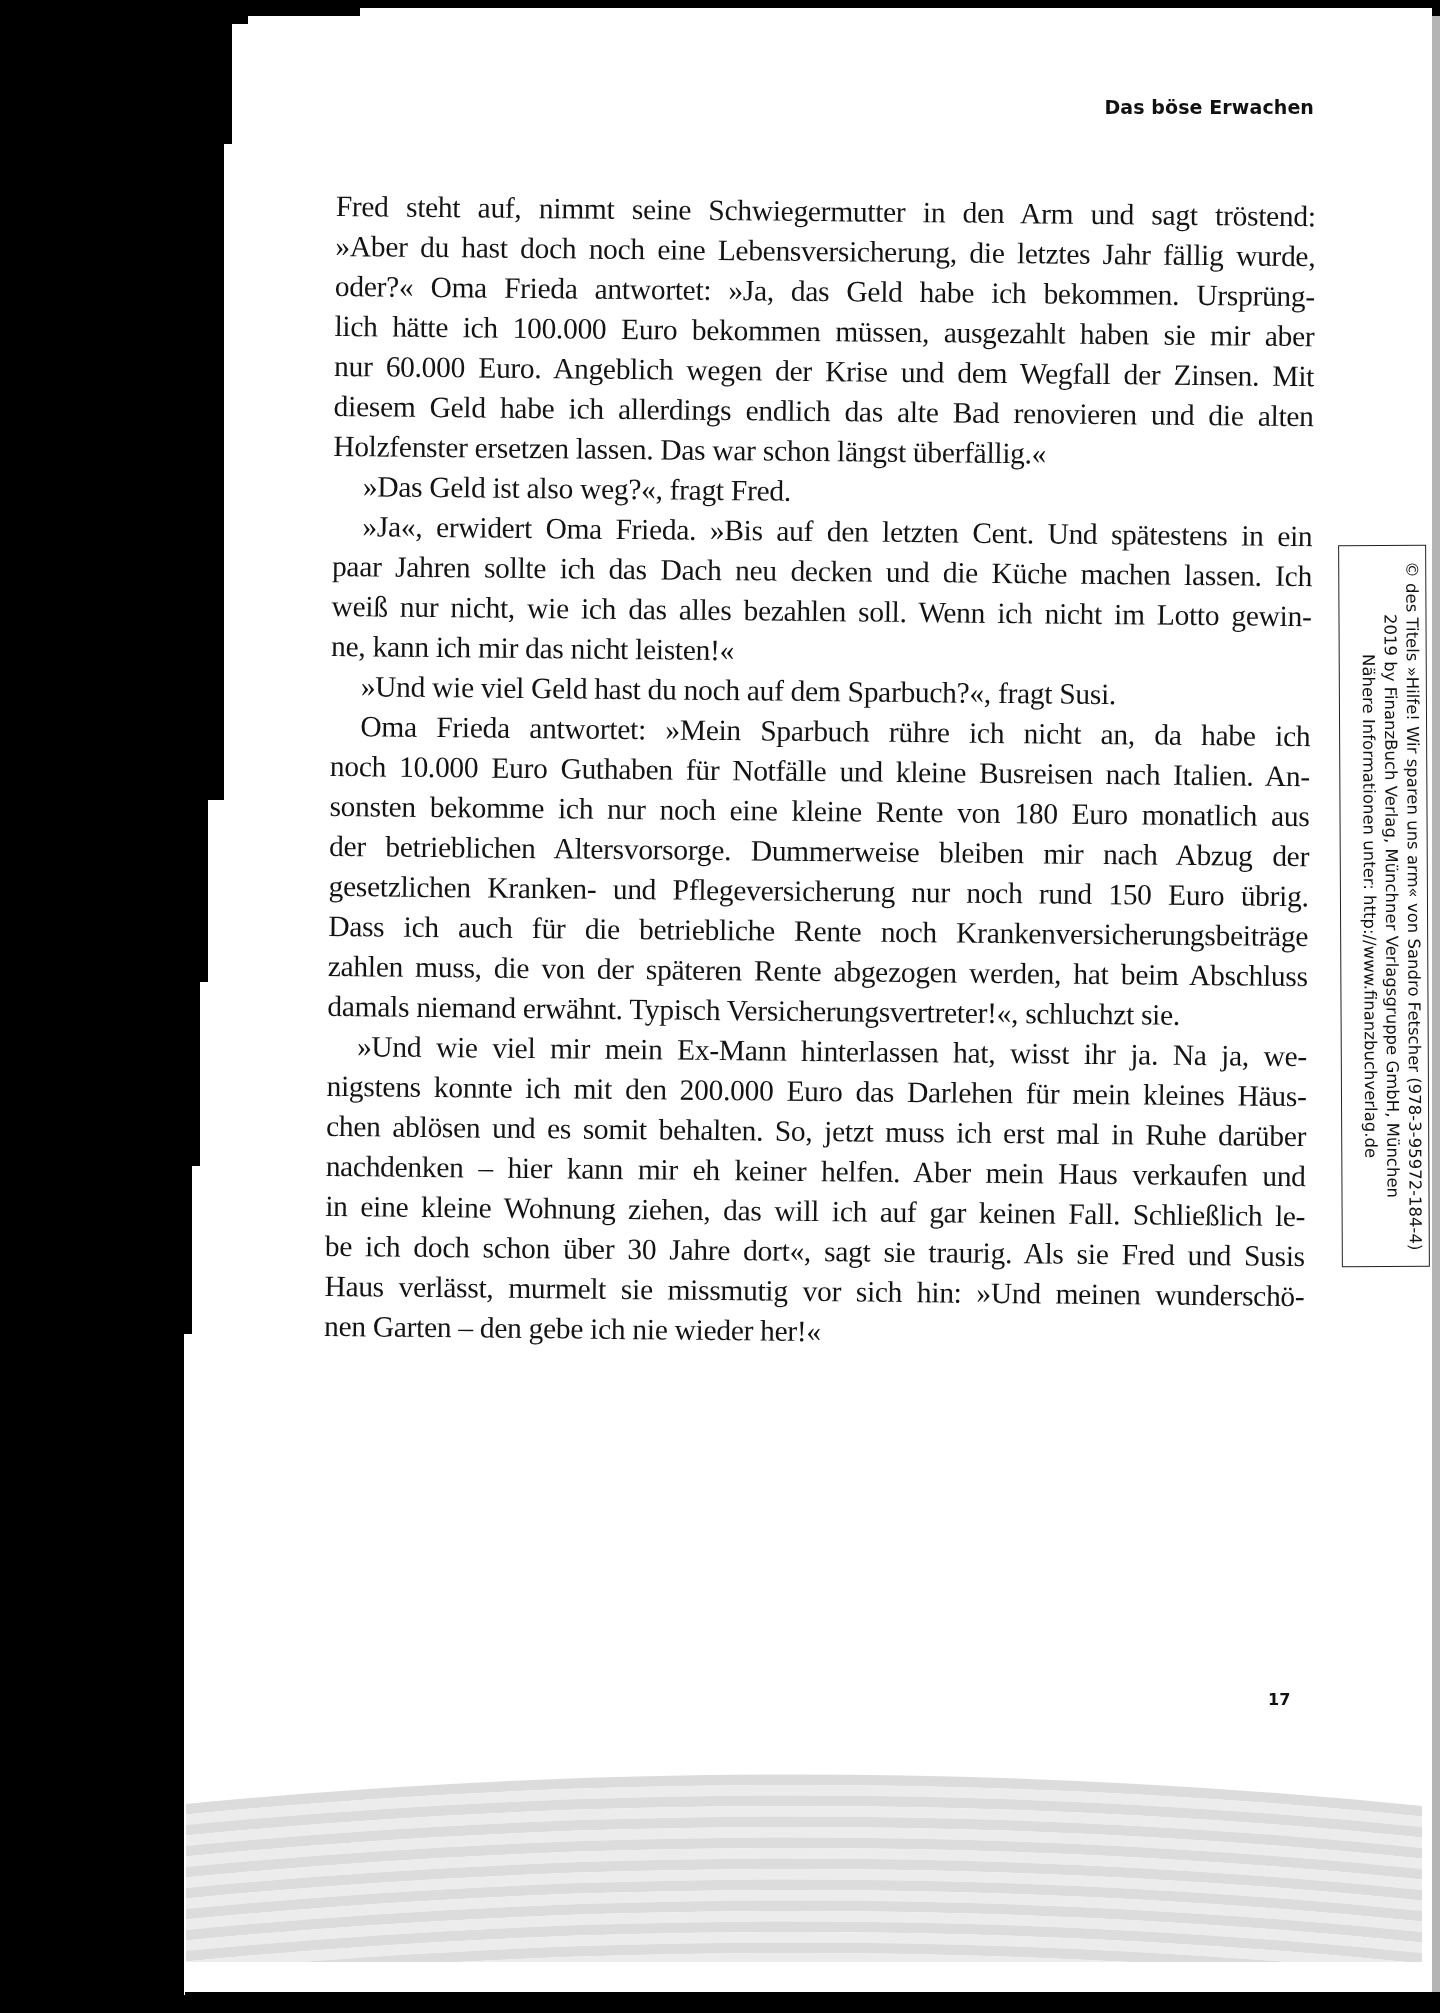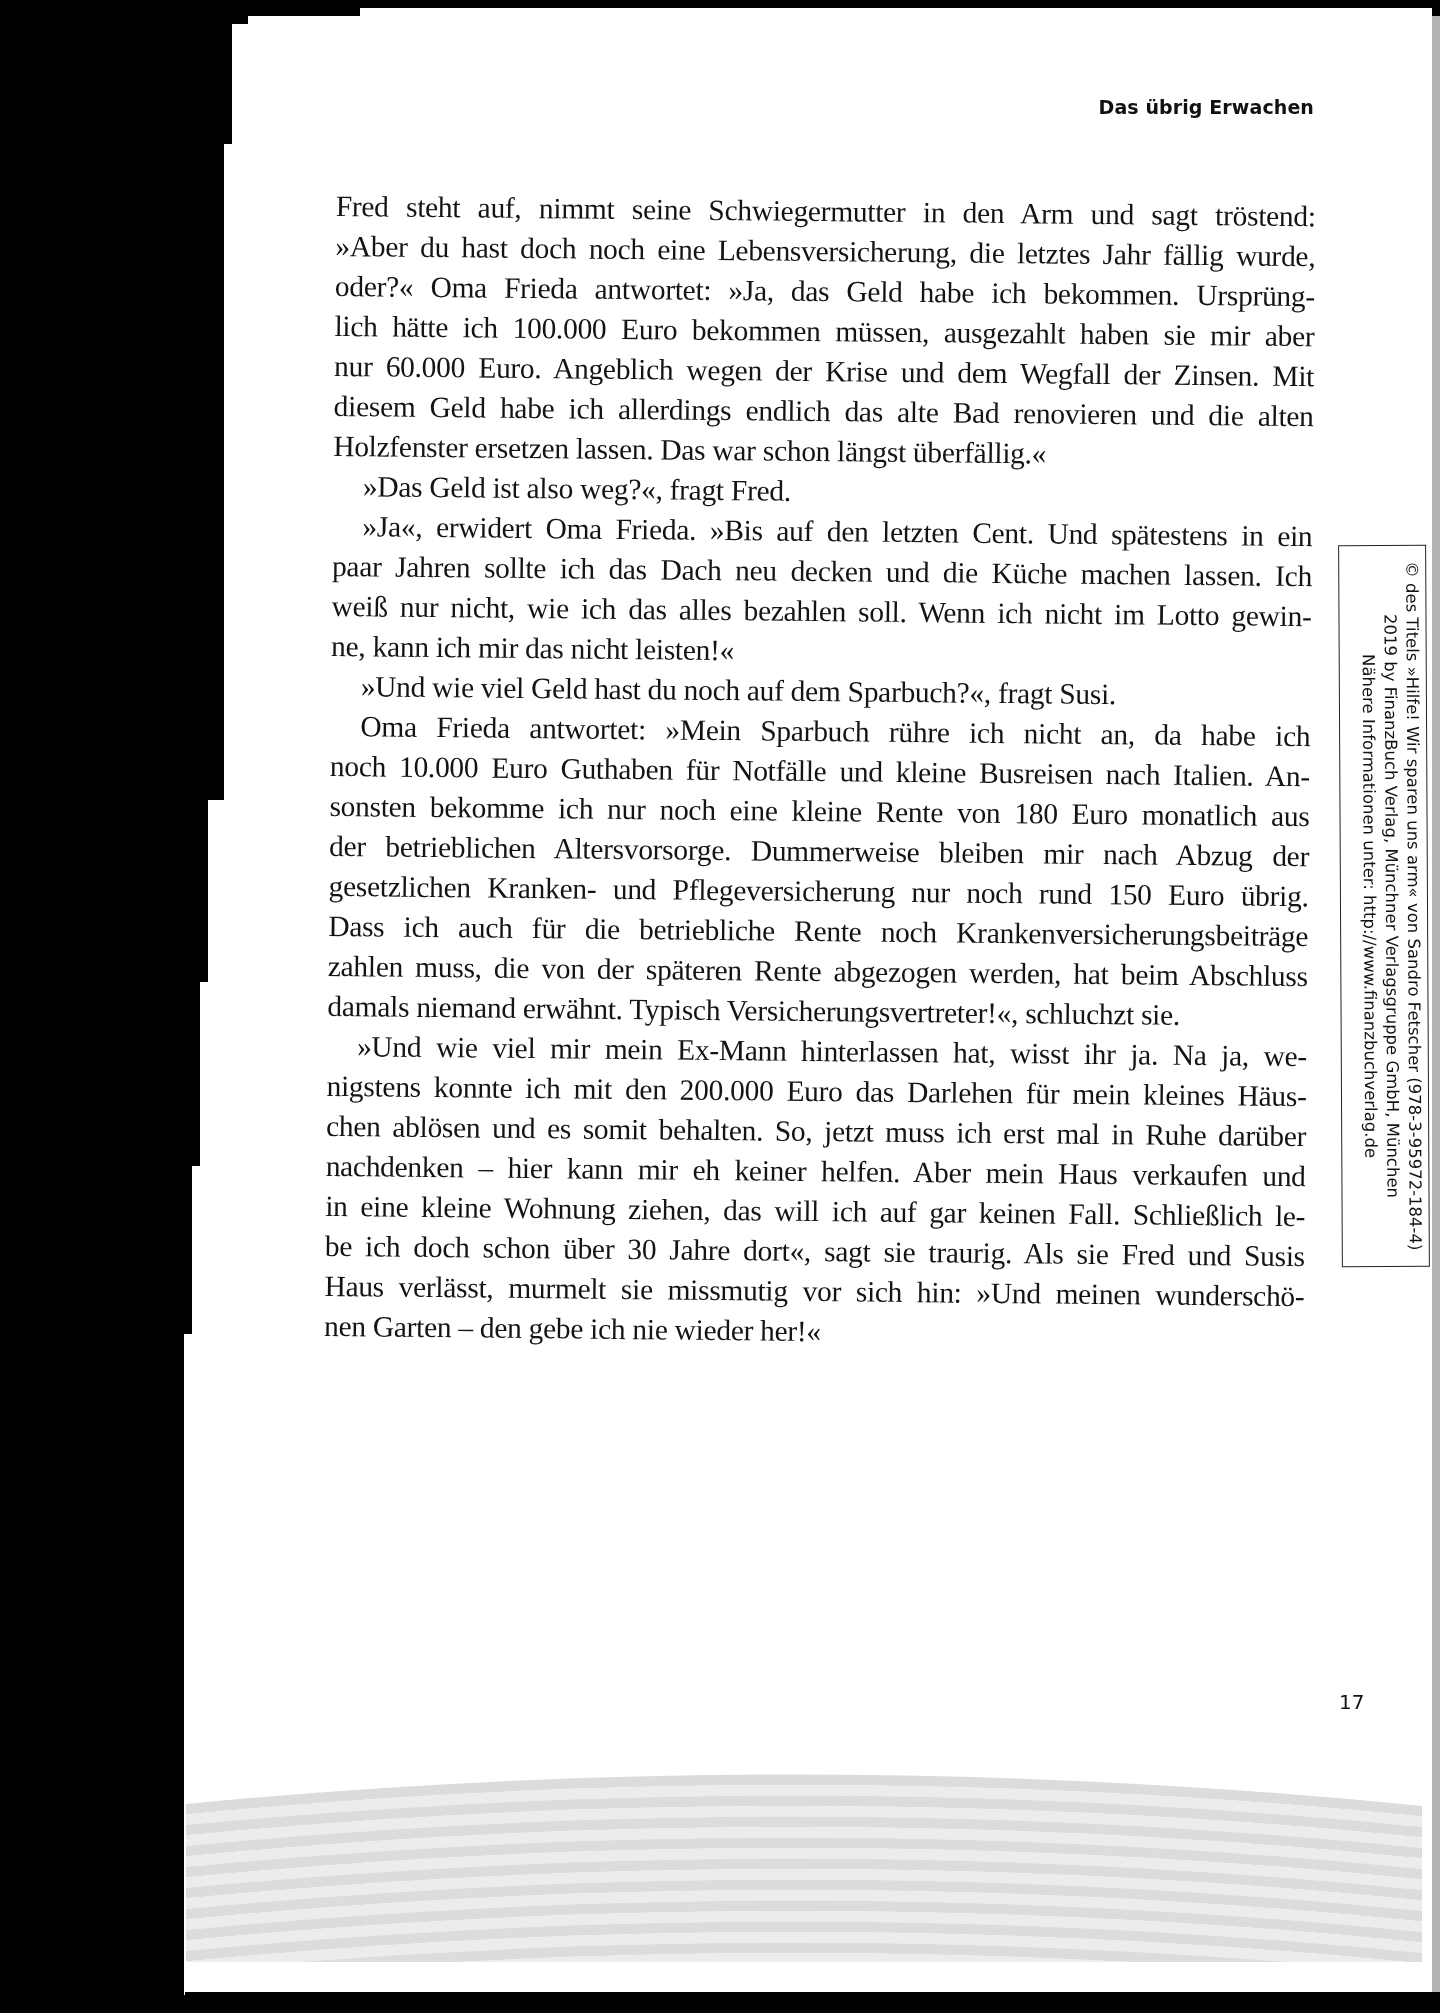--- a/index.html
+++ b/index.html
@@ -84,25 +84,25 @@
     line-height: 22px;
     color: #111111;
     text-align: center;
   }
   .copyright-inner span {
     display: block;
     white-space: nowrap;
   }
   .page-number {
     position: absolute;
-    left: 1339px;
+    left: 1268px;
     top: 1690px;
     font-family: "DejaVu Sans", "Liberation Sans", sans-serif;
-    font-weight: normal;
-    font-size: 20px;
+    font-weight: bold;
+    font-size: 16px;
     color: #111111;
   }
   .page-stack {
     position: absolute;
     left: 186px;
     top: 1762px;
     width: 1236px;
     height: 200px;
   }
   .bottom-black {
@@ -121,21 +121,21 @@
 <div class="page-block" style="left:248px;top:16px;width:200px;height:200px;"></div>
 <div class="page-block" style="left:232px;top:24px;width:140px;height:130px;"></div>
 <div class="page-block" style="left:224px;top:144px;width:150px;height:740px;"></div>
 <div class="page-block" style="left:208px;top:800px;width:170px;height:185px;"></div>
 <div class="page-block" style="left:200px;top:982px;width:180px;height:185px;"></div>
 <div class="page-block" style="left:192px;top:1166px;width:190px;height:170px;"></div>
 <div class="page-block" style="left:184px;top:1334px;width:200px;height:660px;"></div>
 <div class="page-block" style="left:184px;top:1760px;width:1250px;height:235px;"></div>
 <div class="right-shadow"></div>
 
-<div class="running-head">Das übrig Erwachen</div>
+<div class="running-head">Das böse Erwachen</div>
 
 <div class="text-block" id="text-block">
     <span class="text-line">Fred steht auf, nimmt seine Schwiegermutter in den Arm und sagt tröstend:</span>
     <span class="text-line">»Aber du hast doch noch eine Lebensversicherung, die letztes Jahr fällig wurde,</span>
     <span class="text-line">oder?« Oma Frieda antwortet: »Ja, das Geld habe ich bekommen. Ursprüng-</span>
     <span class="text-line">lich hätte ich 100.000 Euro bekommen müssen, ausgezahlt haben sie mir aber</span>
     <span class="text-line">nur 60.000 Euro. Angeblich wegen der Krise und dem Wegfall der Zinsen. Mit</span>
     <span class="text-line">diesem Geld habe ich allerdings endlich das alte Bad renovieren und die alten</span>
     <span class="text-line last">Holzfenster ersetzen lassen. Das war schon längst überfällig.«</span>
     <span class="text-line indent last">»Das Geld ist also weg?«, fragt Fred.</span>

